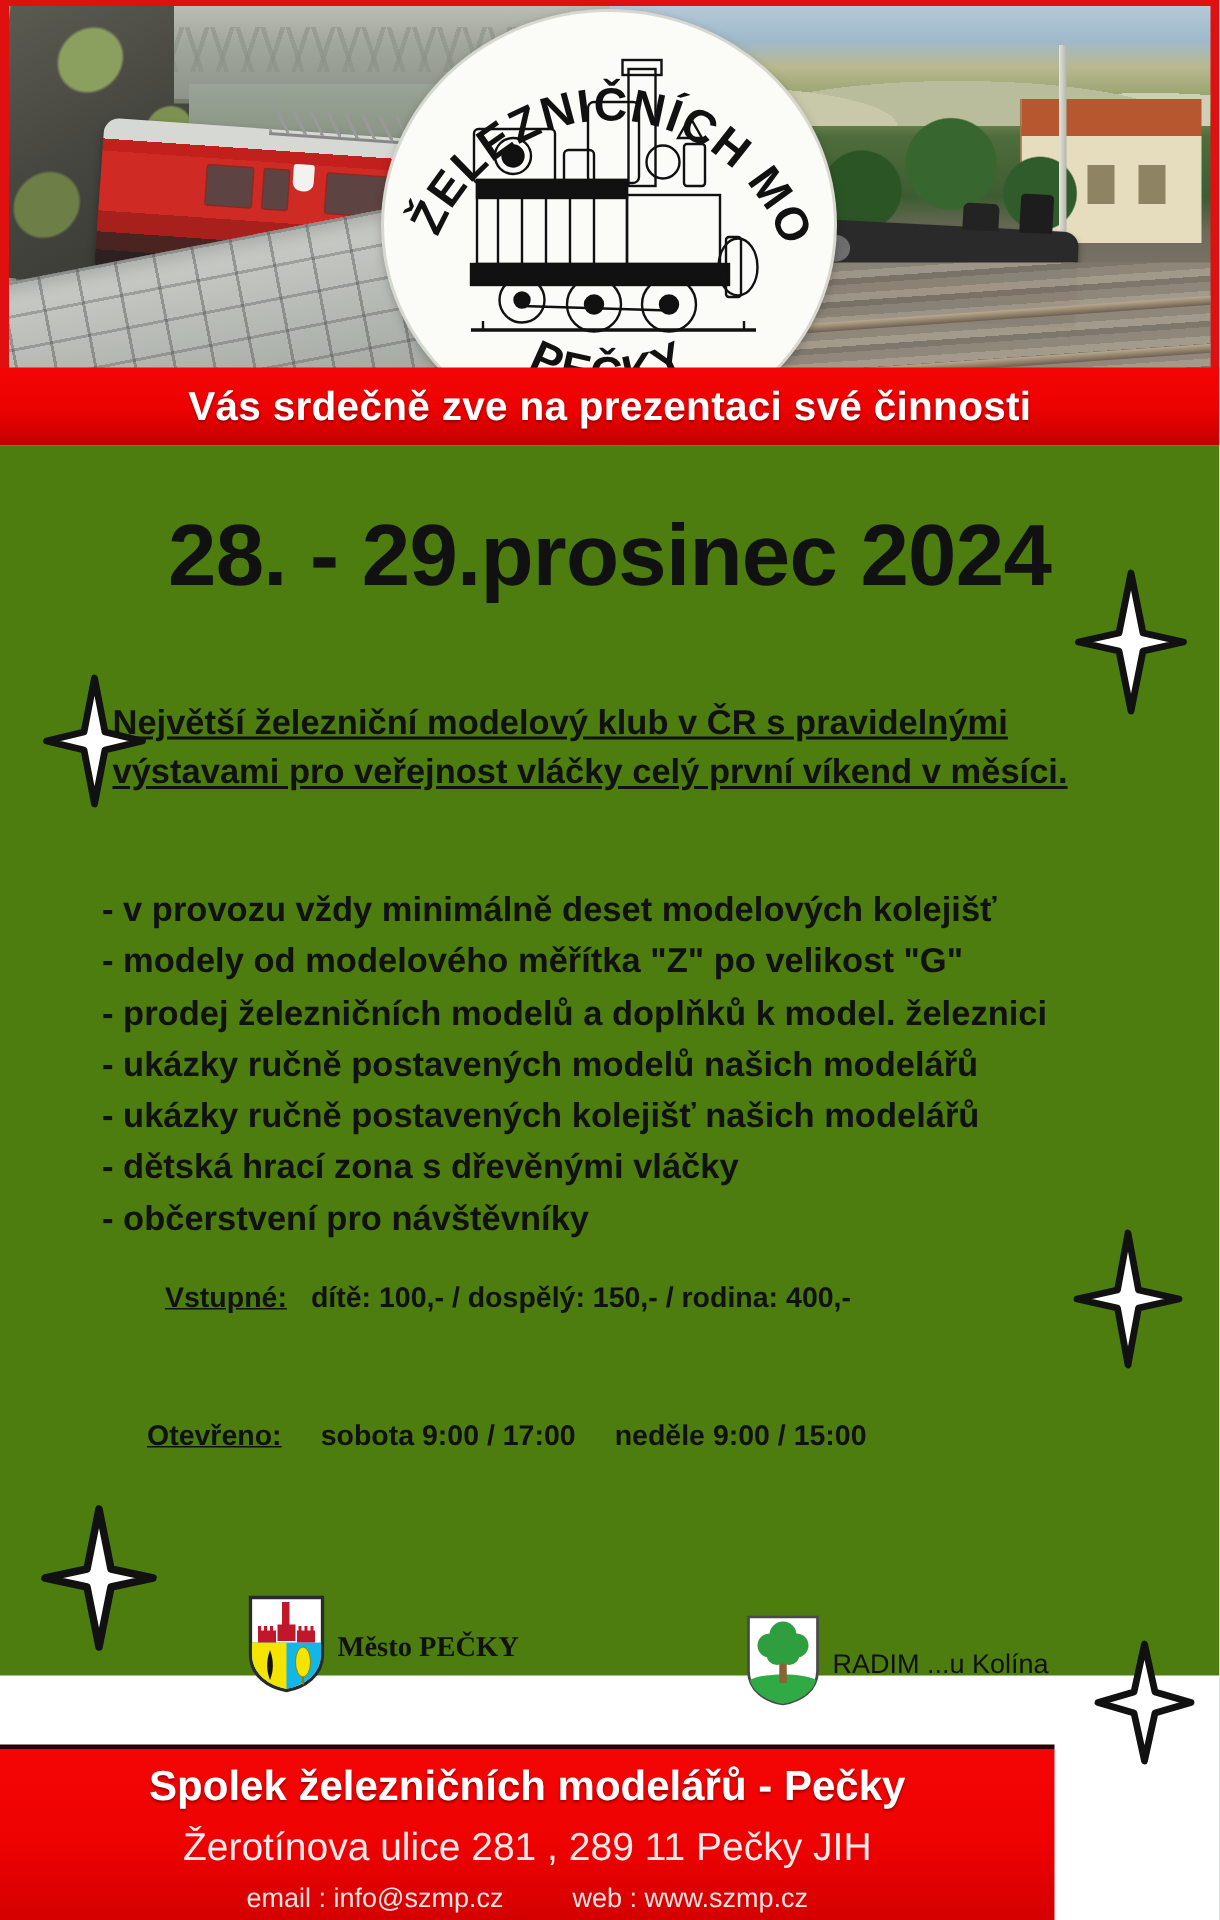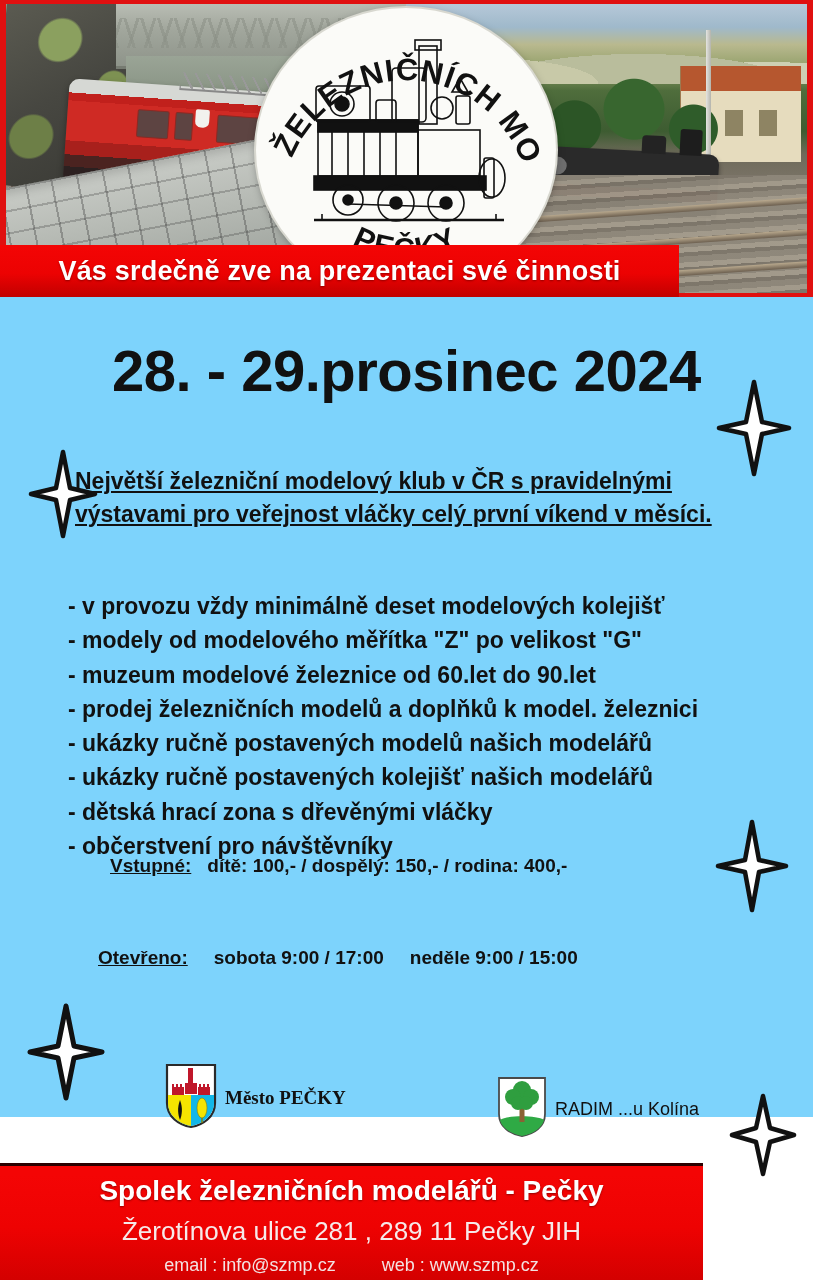--- a/index.html
+++ b/index.html
@@ -186,39 +186,39 @@
     width: 300px; height: 284px;
     border-radius: 50%;
     background: #fbfbf8;
     box-shadow: 0 0 0 2px #d8d8d0, 0 2px 8px rgba(0,0,0,.35);
     z-index: 5;
   }
   .logo svg { display: block; width: 300px; height: 284px; }
 
   .invite-bar {
     position: absolute; left: 0; bottom: 0;
-    width: 679px; height: 52px;
+    width: 813px; height: 52px;
     background: linear-gradient(to bottom, #f40505 0%, #ec0202 55%, #c10000 100%);
     display: flex; align-items: center; justify-content: center;
     z-index: 6;
   }
   .invite-bar span {
     color: #ffffff;
     font-size: 27px;
     font-weight: bold;
     letter-spacing: .2px;
     text-shadow: 0 1px 2px rgba(0,0,0,.35);
   }
 
   
   .body-area {
     position: relative;
     width: 813px;
     height: 820px;
-    background: #7dd3fc;
+    background: #4d7c0f;
   }
 
   .date-title {
     position: absolute;
     left: 112px; top: 40px;
     font-size: 58px;
     font-weight: bold;
     color: #111111;
     letter-spacing: -0.5px;
     white-space: nowrap;
@@ -409,21 +409,20 @@
     <div class="date-title">28. - 29.prosinec 2024</div>
 
     <div class="intro">
       <div>Největší železniční modelový klub v ČR s pravidelnými</div>
       <div>výstavami pro veřejnost vláčky celý první víkend v měsíci.</div>
     </div>
 
     <div class="bullets">
       <div>- v provozu vždy minimálně deset modelových kolejišť</div>
       <div>- modely od modelového měřítka "Z" po velikost "G"</div>
-      <div>- muzeum modelové železnice od 60.let do 90.let</div>
       <div>- prodej železničních modelů a doplňků k model. železnici</div>
       <div>- ukázky ručně postavených modelů našich modelářů</div>
       <div>- ukázky ručně postavených kolejišť našich modelářů</div>
       <div>- dětská hrací zona s dřevěnými vláčky</div>
       <div>- občerstvení pro návštěvníky</div>
     </div>
 
     <div class="price-row">
       <span class="lbl">Vstupné:</span><span class="vals">dítě: 100,-  /  dospělý: 150,-  /  rodina: 400,-</span>
     </div>

